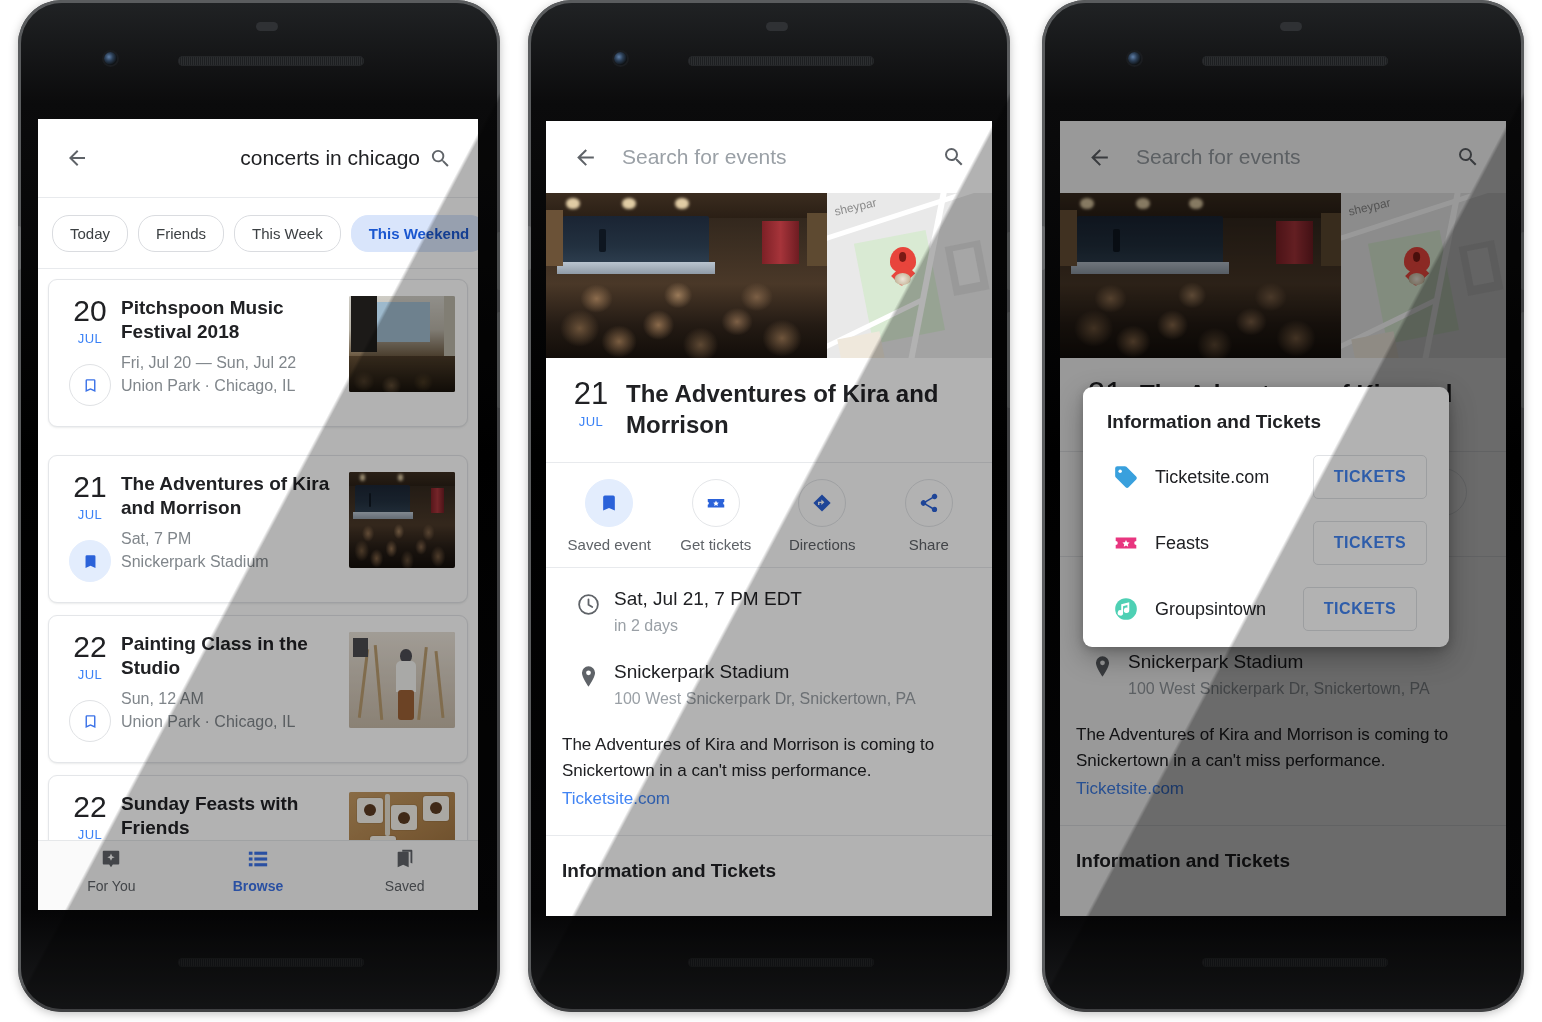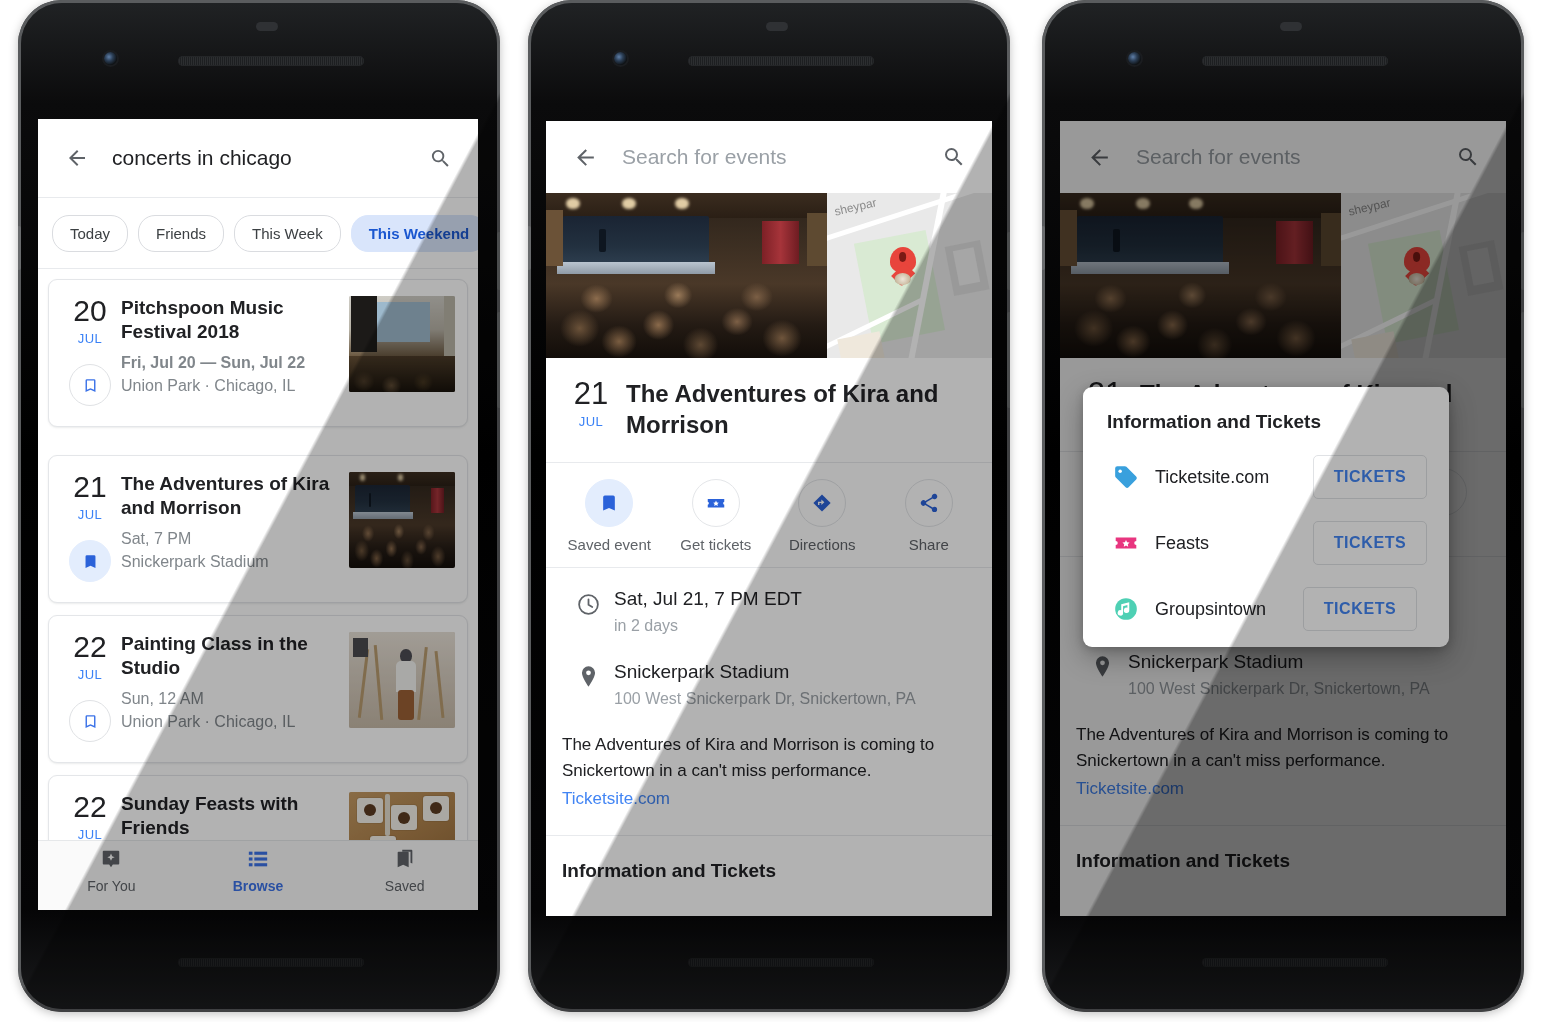--- a/index.html
+++ b/index.html
@@ -156,21 +156,21 @@
   <div class="sidebtn" style="left:-1px;top:226px;height:44px;"></div>
 
   <div class="screen" style="left:20px;top:119px;width:440px;height:791px;">
 
     <div class="appbar" style="height:78px;padding:0 18px 0 16px;">
       <div class="back" style="width:46px;height:46px;">
         <svg width="24" height="24" viewBox="0 0 24 24" aria-hidden="true">
           <path d="M20 11H7.8l5.6-5.6L12 4l-8 8 8 8 1.4-1.4L7.8 13H20z" fill="#5f6368"></path>
         </svg>
       </div>
-      <div class="qtext" style="font-size:21px;margin-left:12px;">concerts in chicago</div>
+      <div class="qtext" style="font-size:21px;margin-left:12px;text-align:right;">concerts in chicago</div>
       <div class="mag" style="width:40px;height:40px;">
         <svg width="23" height="23" viewBox="0 0 24 24" aria-hidden="true">
           <path d="M15.5 14h-.79l-.28-.27A6.47 6.47 0 0016 9.5 6.5 6.5 0 109.5 16c1.61 0 3.09-.59 4.23-1.57l.27.28v.79l5 4.99L20.49 19l-4.99-5zm-6 0A4.5 4.5 0 1114 9.5 4.49 4.49 0 019.5 14z" fill="#5f6368"></path>
         </svg>
       </div>
     </div>
     <div class="divider"></div>
 
     <div class="chiprow" style="height:70px;padding:0 14px;gap:10px;">
       <div class="chip" style="height:35px;padding:0 17px;font-size:15px;">Today</div>
@@ -188,21 +188,21 @@
             <div class="dnum" style="font-size:30px;">20</div>
             <div class="dmon" style="font-size:13px;margin-top:5px;">JUL</div>
             <div class="bmk off" style="width:40px;height:40px;margin:18px auto 0;">
               <svg width="17" height="17" viewBox="0 0 24 24" aria-hidden="true">
                 <path d="M17 3H7a2 2 0 00-2 2v16l7-3 7 3V5a2 2 0 00-2-2zm0 15l-5-2.18L7 18V5h10z" fill="#3b72e8"></path>
               </svg>
             </div>
           </div>
           <div class="txtcol" style="padding-right:10px;">
             <div class="evtitle" style="font-size:19px;line-height:1.28;">Pitchspoon Music Festival 2018</div>
-            <div class="evmeta" style="font-size:16px;margin-top:9px;font-weight:bold;">Fri, Jul 20 — Sun, Jul 22</div>
+            <div class="evmeta" style="font-size:16px;margin-top:9px;">Fri, Jul 20 — Sun, Jul 22</div>
             <div class="evmeta" style="font-size:16px;margin-top:5px;">Union Park · Chicago, IL</div>
           </div>
           <div class="thumb" style="width:106px;height:96px;">
             <div class="crowd" style="background:linear-gradient(180deg,#cfcdc6 0%,#b7b2a6 35%,#6d5b44 62%,#2e251a 100%);"></div>
             <div style="position:absolute;left:2%;top:0;width:24%;height:58%;background:#1c1a18;"></div>
             <div style="position:absolute;left:26%;top:6%;width:50%;height:42%;background:#9db9cc;"></div>
             <div style="position:absolute;right:0;top:0;width:10%;height:62%;background:#b9b4a6;"></div>
             <div style="position:absolute;left:0;bottom:0;width:100%;height:38%;
                  background:radial-gradient(ellipse 14% 40% at 14% 70%,#4a3a27 0%,rgba(74,58,39,0) 72%),
                             radial-gradient(ellipse 13% 38% at 40% 82%,#5d4a33 0%,rgba(93,74,51,0) 72%),

